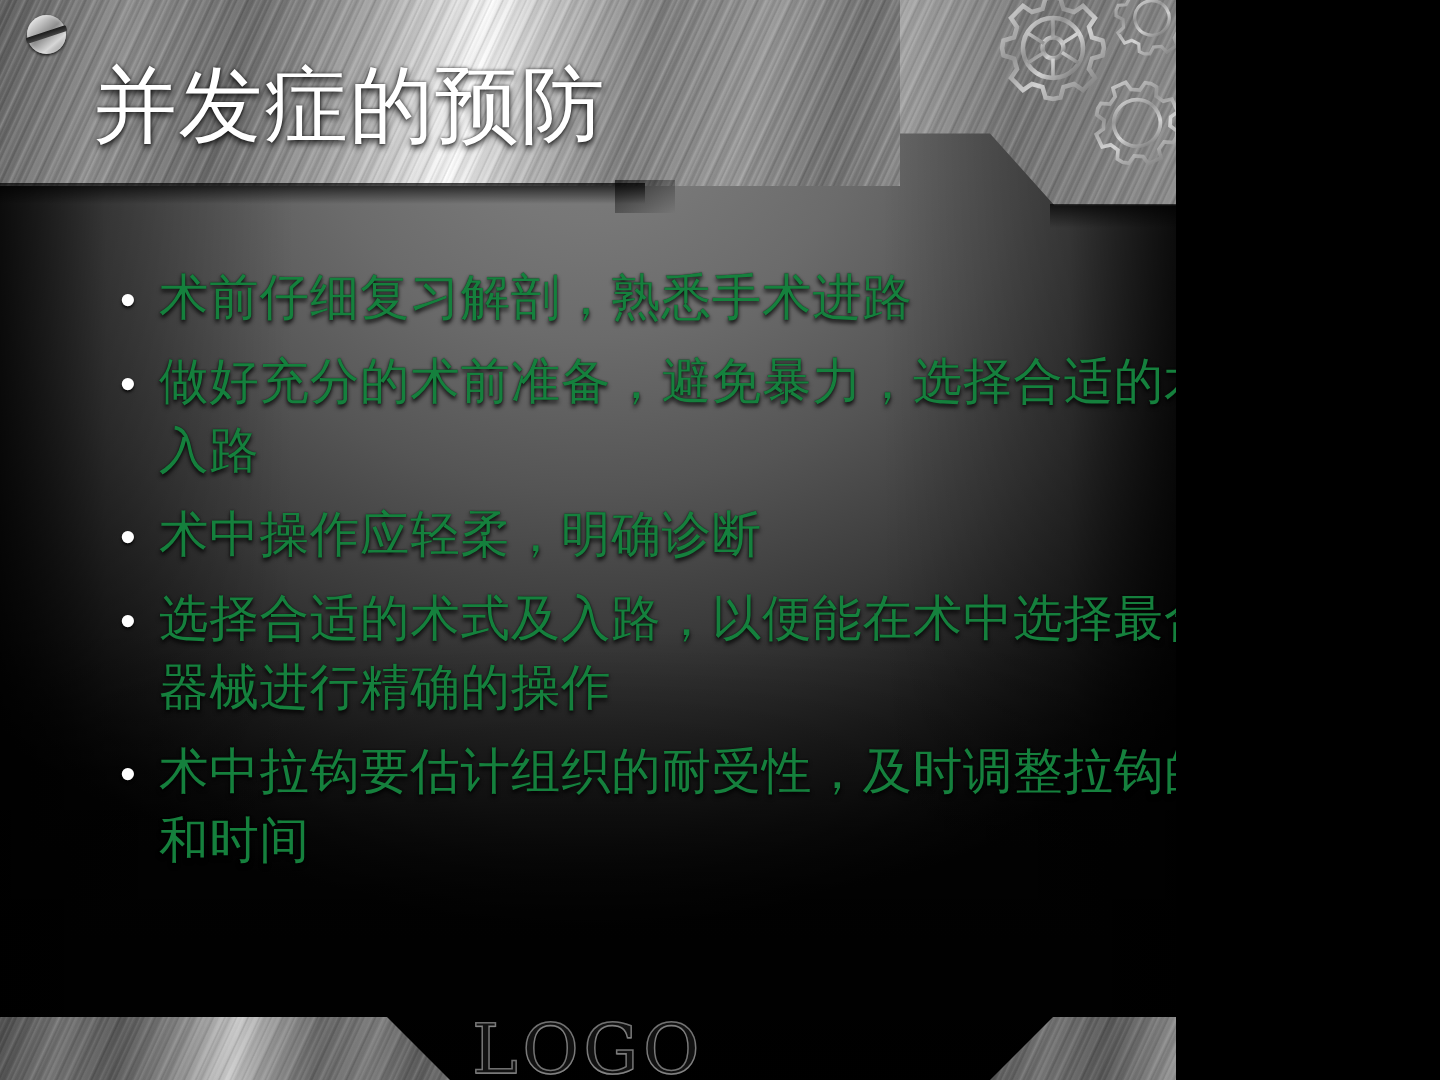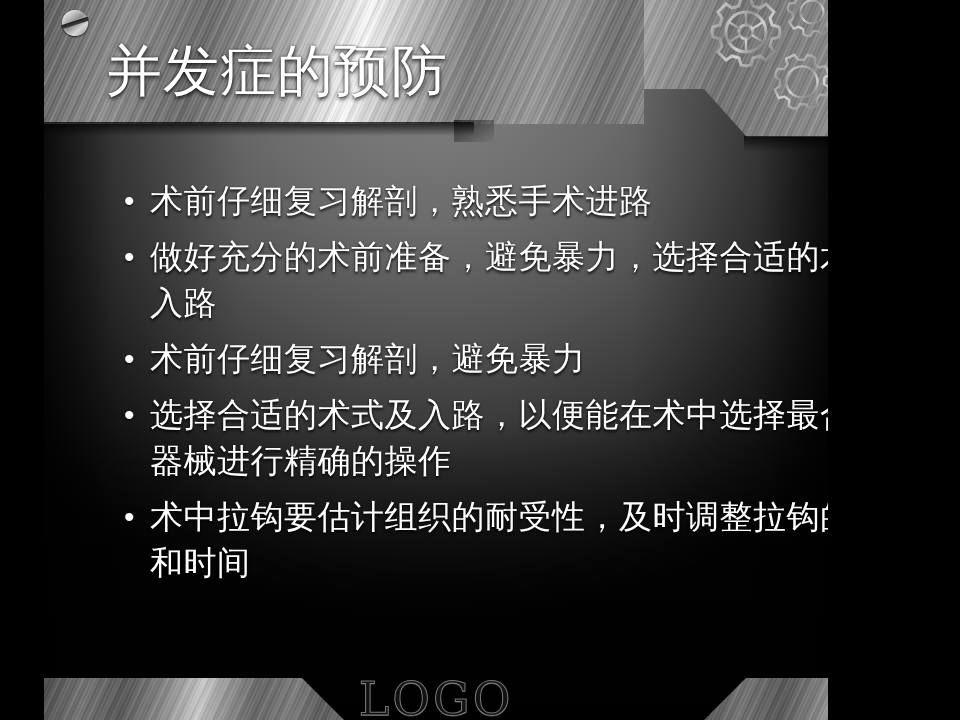--- a/index.html
+++ b/index.html
@@ -10,21 +10,20 @@
   body {
     font-family: "Liberation Sans", sans-serif;
   }
 
   #slide {
     position: relative;
     width: 784px;
     height: 720px;
     overflow: hidden;
     background: #050505;
-    margin-left: 44px;
   }
 
   
   .bg-base {
     position: absolute;
     inset: 0;
     background:
       radial-gradient(ellipse 620px 560px at 50% 8%,
         #808080 0%,
         #777777 16%,
@@ -216,24 +215,24 @@
     flex: 0 0 auto;
     width: 26px;
     font-size: 30px;
     line-height: 46px;
     color: #ffffff;
     text-align: left;
     text-shadow: 0 1px 2px rgba(0,0,0,0.9);
   }
   .bullet-text {
     flex: 1 1 auto;
-    font-family: Liberation Sans, sans-serif;
+    font-family: Liberation Mono, monospace;
     font-size: 33px;
     line-height: 46px;
-    color: #ffffff;
+    color: #15803d;
     text-shadow:
       0 2px 3px rgba(0,0,0,0.9),
       0 0 1px rgba(0,0,0,0.7);
     letter-spacing: 0.5px;
   }
 
   
   #footer-left {
     position: absolute;
     left: 0;
@@ -339,21 +338,21 @@
       <div class="bullet-text">术前仔细复习解剖，熟悉手术进路</div>
     </div>
 
     <div class="bullet-row">
       <div class="bullet-dot">•</div>
       <div class="bullet-text">做好充分的术前准备，避免暴力，选择合适的术式及入路</div>
     </div>
 
     <div class="bullet-row">
       <div class="bullet-dot">•</div>
-      <div class="bullet-text">术前仔细复习解剖，避免暴力</div>
+      <div class="bullet-text">术中操作应轻柔，明确诊断</div>
     </div>
 
     <div class="bullet-row">
       <div class="bullet-dot">•</div>
       <div class="bullet-text">选择合适的术式及入路，以便能在术中选择最合适的器械进行精确的操作</div>
     </div>
 
     <div class="bullet-row">
       <div class="bullet-dot">•</div>
       <div class="bullet-text">术中拉钩要估计组织的耐受性，及时调整拉钩的力量和时间</div>

